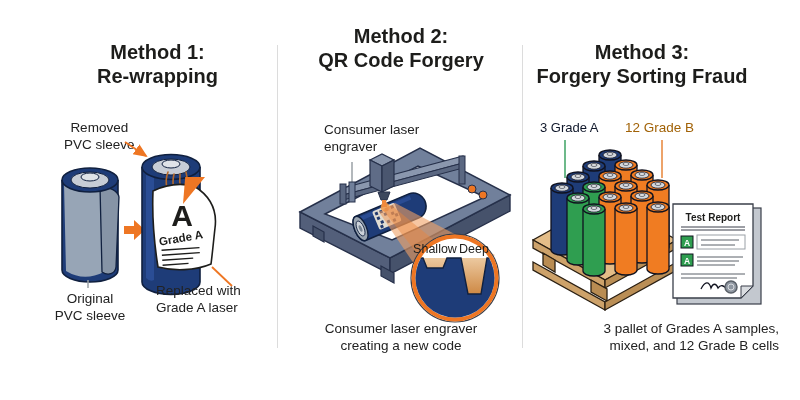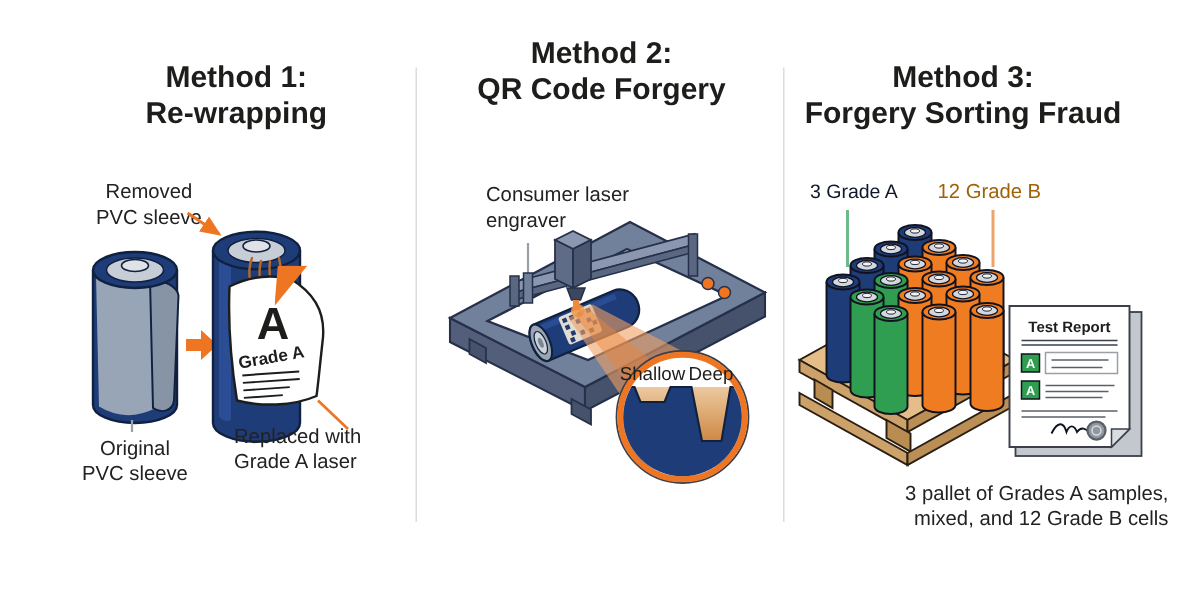--- a/index.html
+++ b/index.html
@@ -189,20 +189,24 @@
       <circle cx="170" cy="138" r="41.5" fill="#ffffff" stroke="#ee7623" stroke-width="4"></circle>
       <g clip-path="url(#zoomclip)">
         <rect x="126" y="118" width="90" height="42" fill="url(#groove)"></rect>
         <path d="M126,118 H138 L142,128 H158 L162,118 H176 L183,154 H196 L202,118 H216 V182 H126 Z" fill="#1e3c78" stroke="#10203f" stroke-width="1.4"></path>
       </g>
       <text x="150" y="113" text-anchor="middle" font-size="12.5" fill="#1d1d1b">Shallow</text>
       <text x="189" y="113" text-anchor="middle" font-size="12.5" fill="#1d1d1b">Deep</text>
     </g>
   </svg>
 
+  <div class="cap" style="left:290px;top:320px;width:222px;">
+    <div>Consumer laser engraver</div>
+    <div>creating a new code</div>
+  </div>
 
   <div class="title" style="left:527px;top:40px;width:230px;">
     <div>Method 3:</div>
     <div>Forgery Sorting Fraud</div>
   </div>
 
   <span class="grade-a" style="left:540px;top:120px;">3 Grade A</span>
   <span class="grade-b" style="left:625px;top:120px;">12 Grade B</span>
 
   <svg style="position:absolute;left:525px;top:140px;" width="262" height="180" viewBox="0 0 262 180">

